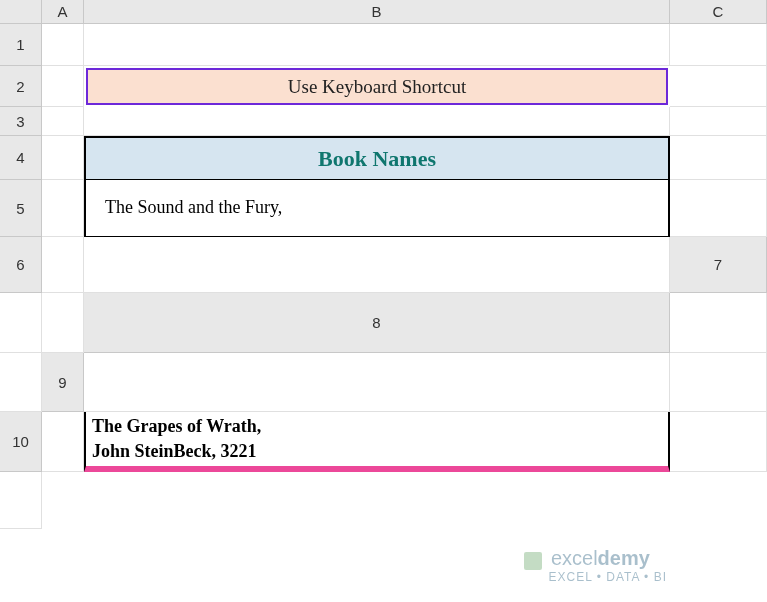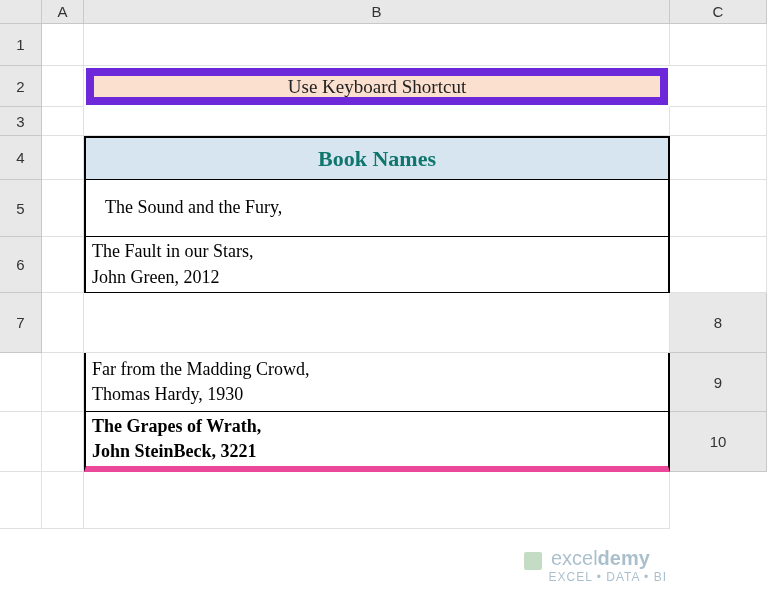--- a/index.html
+++ b/index.html
@@ -49,21 +49,21 @@
       border-right: 1px solid #c8c8c8;
       border-bottom: 1px solid #c8c8c8;
     }
     .cell {
       border-right: 1px solid #e0e0e0;
       border-bottom: 1px solid #e0e0e0;
       background: #fff;
     }
     .title-cell {
       background: #fbe0d0;
-      border: 8px solid #6d28d9;
+      border: 2px solid #6d28d9;
       display: flex;
       align-items: center;
       justify-content: center;
       font-size: 19px;
       color: #222;
       grid-column: 3;
       grid-row: 3;
       margin: 2px;
     }
     .header-cell {
@@ -157,36 +157,28 @@
 
   <div class="row-header">5</div>
   <div class="cell"></div>
   <div class="data-cell" style="grid-row:6;padding-left:19px;">
     <span>The Sound and the Fury,</span>
   </div>
   <div class="cell"></div>
 
   <div class="row-header">6</div>
   <div class="cell"></div>
-  <div class="data-cell" style="grid-row:7;">
-    <span>The Fault in our Stars,</span>
-    <span>John Green, 2012</span>
-  </div>
   <div class="cell"></div>
 
   <div class="row-header">7</div>
   <div class="cell"></div>
   <div class="cell"></div>
 
   <div class="row-header">8</div>
   <div class="cell"></div>
-  <div class="data-cell" style="grid-row:9;">
-    <span>Far from the Madding Crowd,</span>
-    <span>Thomas Hardy, 1930</span>
-  </div>
   <div class="cell"></div>
 
   <div class="row-header">9</div>
   <div class="cell"></div>
   <div class="data-cell" style="grid-row:10;border-bottom:6px solid #ec4899;font-weight:bold;">
     <span>The Grapes of Wrath,</span>
     <span> John SteinBeck, 3221</span>
   </div>
   <div class="cell"></div>
 

